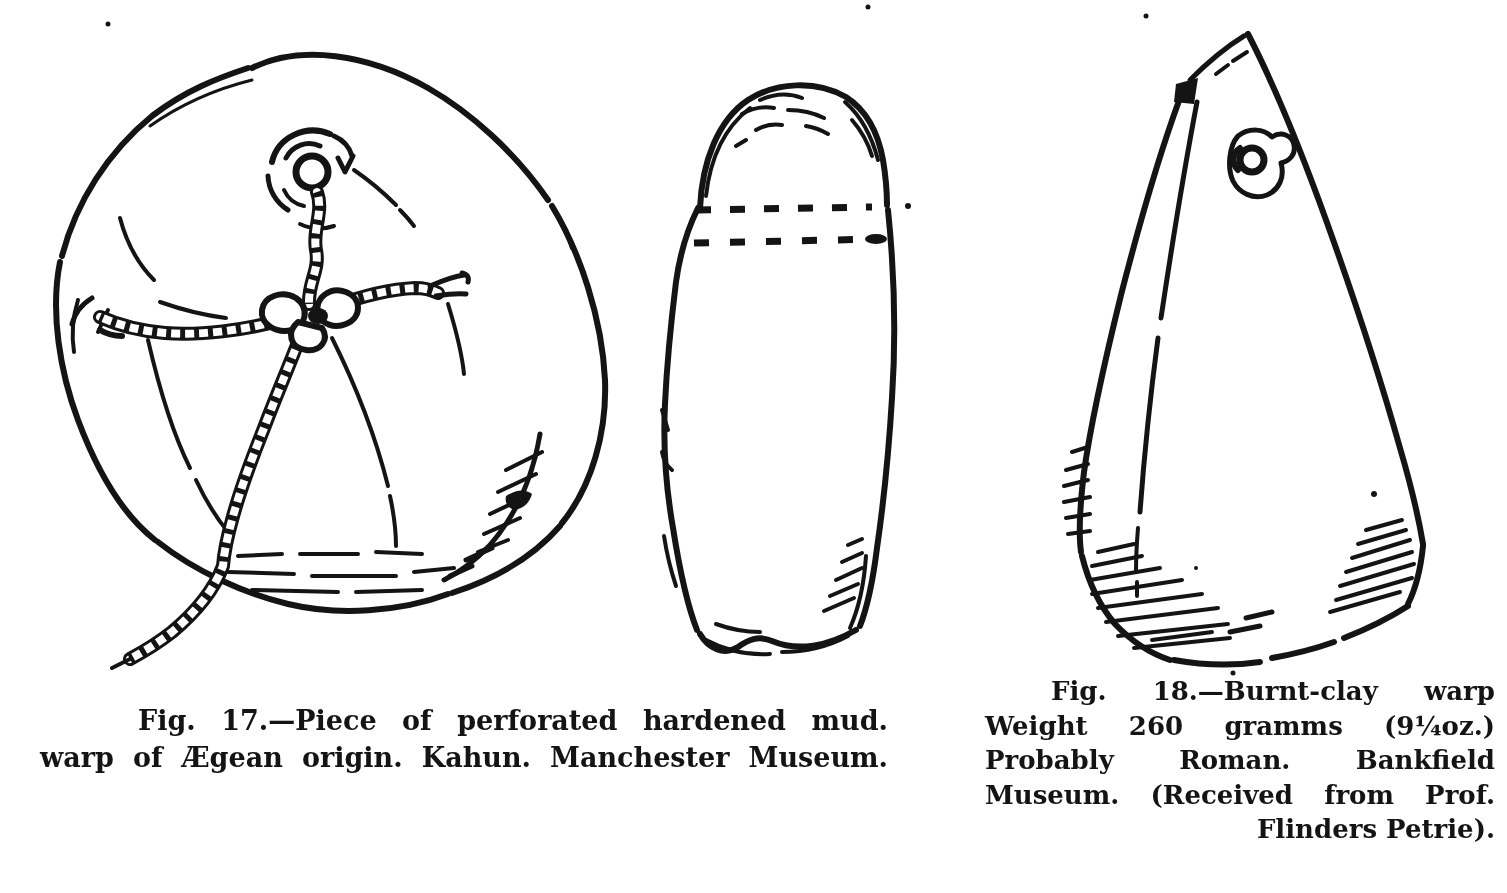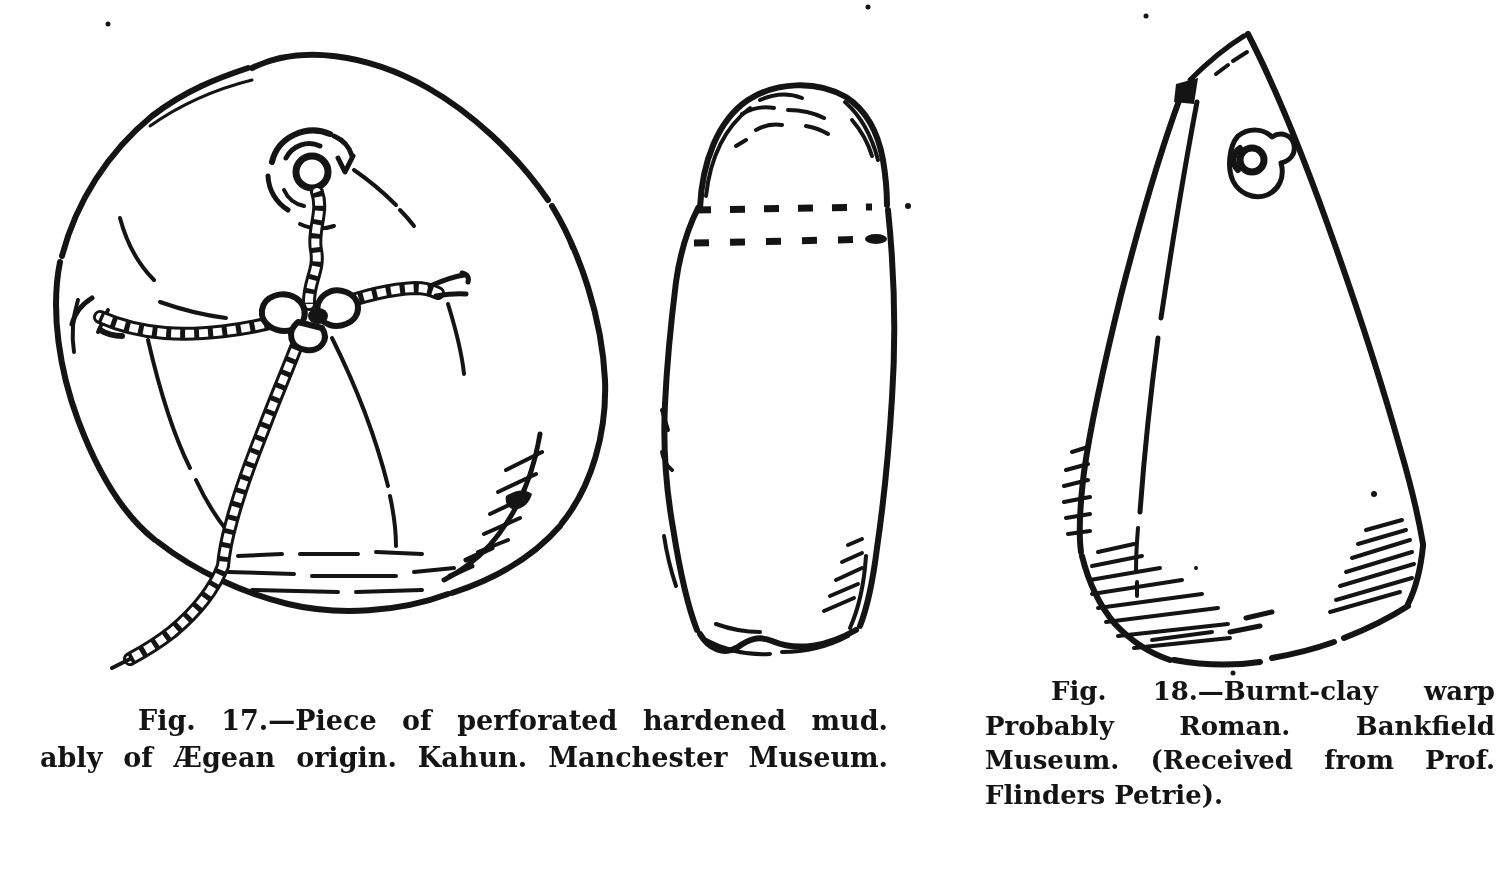--- a/index.html
+++ b/index.html
@@ -14,21 +14,21 @@
   .cap{
     position:absolute;
     color:#141414;
     font-weight:bold;
     -webkit-font-smoothing:antialiased;
   }
   .cap .jline{
     text-align:justify;
     text-align-last:justify;
   }
-  .cap .lline{ text-align:left; }
+  .cap .lline{ text-align:right; }
   #fig17-caption{
     left:40px; top:690px; width:848px;
     font-size:27px; line-height:37px;margin-top:12px;
   }
   #fig17-caption .indent{ text-indent:98px; }
   #fig18-caption{
     left:985px; top:674px; width:510px;
     font-size:26px; line-height:34.5px;
   }
   #fig18-caption .indent{ text-indent:66px; }
@@ -190,24 +190,25 @@
     <path class="ln w5" d="M1230,632 l30,-6 M1246,618 l26,-6"></path>
   </g>
   <g>
     <path class="ln w4" d="M1330,612 l70,-20 M1336,600 l76,-22 M1340,586 l74,-22 M1346,572 l66,-20 M1352,558 l58,-18 M1358,544 l48,-14 M1366,530 l36,-10"></path>
   </g>
 </svg>
 
 <div class="cap" id="fig17-caption">
   <div class="jline indent">Fig. 17.—Piece of perforated hardened mud.</div>
   <div class="jline">
-    <span>ably of Ægean origin.</span>
+    <span>warp of Ægean origin.</span>
     <span class="it">Kahun.</span>
     <span>Manchester Museum.</span>
   </div>
 </div>
 
 <div class="cap" id="fig18-caption">
   <div class="jline indent">Fig. 18.—Burnt-clay warp</div>
+  <div class="jline">Weight 260 gramms (9¼oz.)</div>
   <div class="jline">Probably Roman. Bankfield</div>
   <div class="jline">Museum. (Received from Prof.</div>
   <div class="lline">Flinders Petrie).</div>
 </div>
 
 </body></html>

